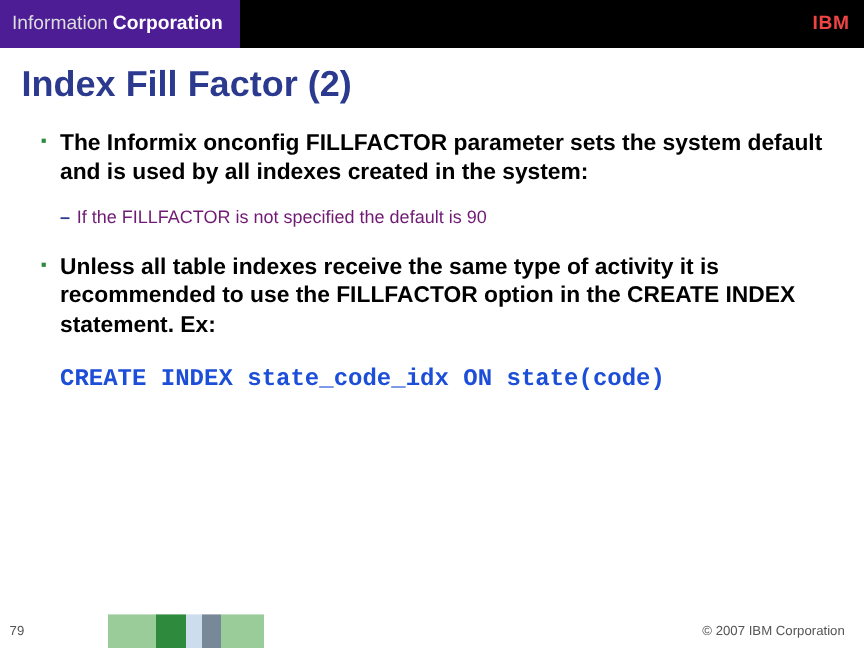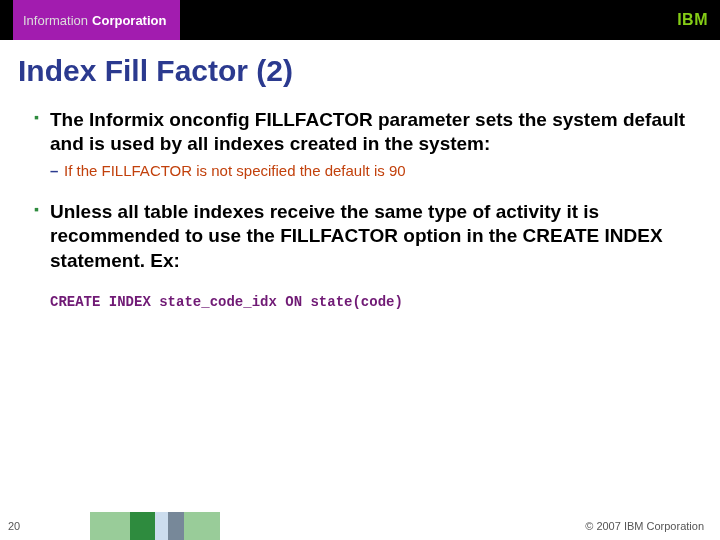--- a/index.html
+++ b/index.html
@@ -7,51 +7,51 @@
     width: 720px; height: 540px;
     font-family: Arial, Helvetica, sans-serif;
     background: #fff; position: relative; overflow: hidden;
   }
   .header {
     height: 40px; background: #000;
     display: flex; align-items: center; justify-content: space-between;
     padding: 0 12px 0 0;
   }
   .header-left {
-    background: #a21caf; height: 100%;
+    background: #4c1d95; height: 100%;
     display: flex; align-items: center; padding: 0 14px 0 10px;
-    color: #fff; font-size: 13px; font-weight: bold; margin-left: 13px;
+    color: #fff; font-size: 16px; font-weight: bold;
   }
   .header-left span:first-child { color: #ddd; font-weight: normal; margin-right: 4px; }
-  .ibm-logo-fallback { color:#84cc16; font-weight:bold; font-size:16px; letter-spacing:0.5px; }
+  .ibm-logo-fallback { color:#ef4444; font-weight:bold; font-size:16px; letter-spacing:0.5px; }
   .title {
     color: #2b3a8f; font-size: 30px; font-weight: bold;
     padding: 14px 0 12px 18px;
   }
   .content { padding: 8px 26px 0 34px; }
   .bullet-block { margin-bottom: 20px; }
   .bullet {
     position: relative; padding-left: 16px;
     font-size: 19px; font-weight: bold; color: #000; line-height: 1.28;
   }
   .bullet::before {
     content: "▪"; position: absolute; left: 0; top: 1px;
     color: #2e8b3e; font-size: 14px;
   }
   .subbullet {
-    position: relative; padding-left: 30px; margin-top: 4px;
-    font-size: 15px; color: #c2410c; line-height: 1.3;
+    position: relative; padding-left: 30px; margin-top: 15px;
+    font-size: 15px; color: #701a75; line-height: 1.3;
   }
   .subbullet::before {
     content: "–"; position: absolute; left: 16px; top: 0;
     color: #2b3a8f; font-weight: bold;
   }
   .code {
     font-family: "Courier New", monospace; font-weight: bold;
-    font-size: 14px; color: #701a75; padding-left: 16px;
+    font-size: 20px; color: #1d4ed8; padding-left: 16px;
     line-height: 1.3; margin-top: 6px;
   }
   .footer {
     position: absolute; bottom: 0; left: 0; right: 0;
     height: 28px; display: flex; align-items: center;
     justify-content: space-between; padding: 0 16px 0 8px;
     font-size: 11px; color: #555;
     background: linear-gradient(to right,
       #fff 0 90px,
       #9c9 90px 130px,
@@ -88,15 +88,15 @@
     <div class="bullet">Unless all table indexes receive the same type of activity it is recommended to use the FILLFACTOR option in the CREATE INDEX statement. Ex:</div>
   </div>
 
   <div class="code">
     <div>CREATE INDEX state_code_idx ON state(code)</div>
   </div>
 
 </div>
 
 <div class="footer">
-  <span class="page-num">20</span>
+  <span class="page-num">79</span>
   <span class="copyright">© 2007 IBM Corporation</span>
 </div>
 
 </body></html>

